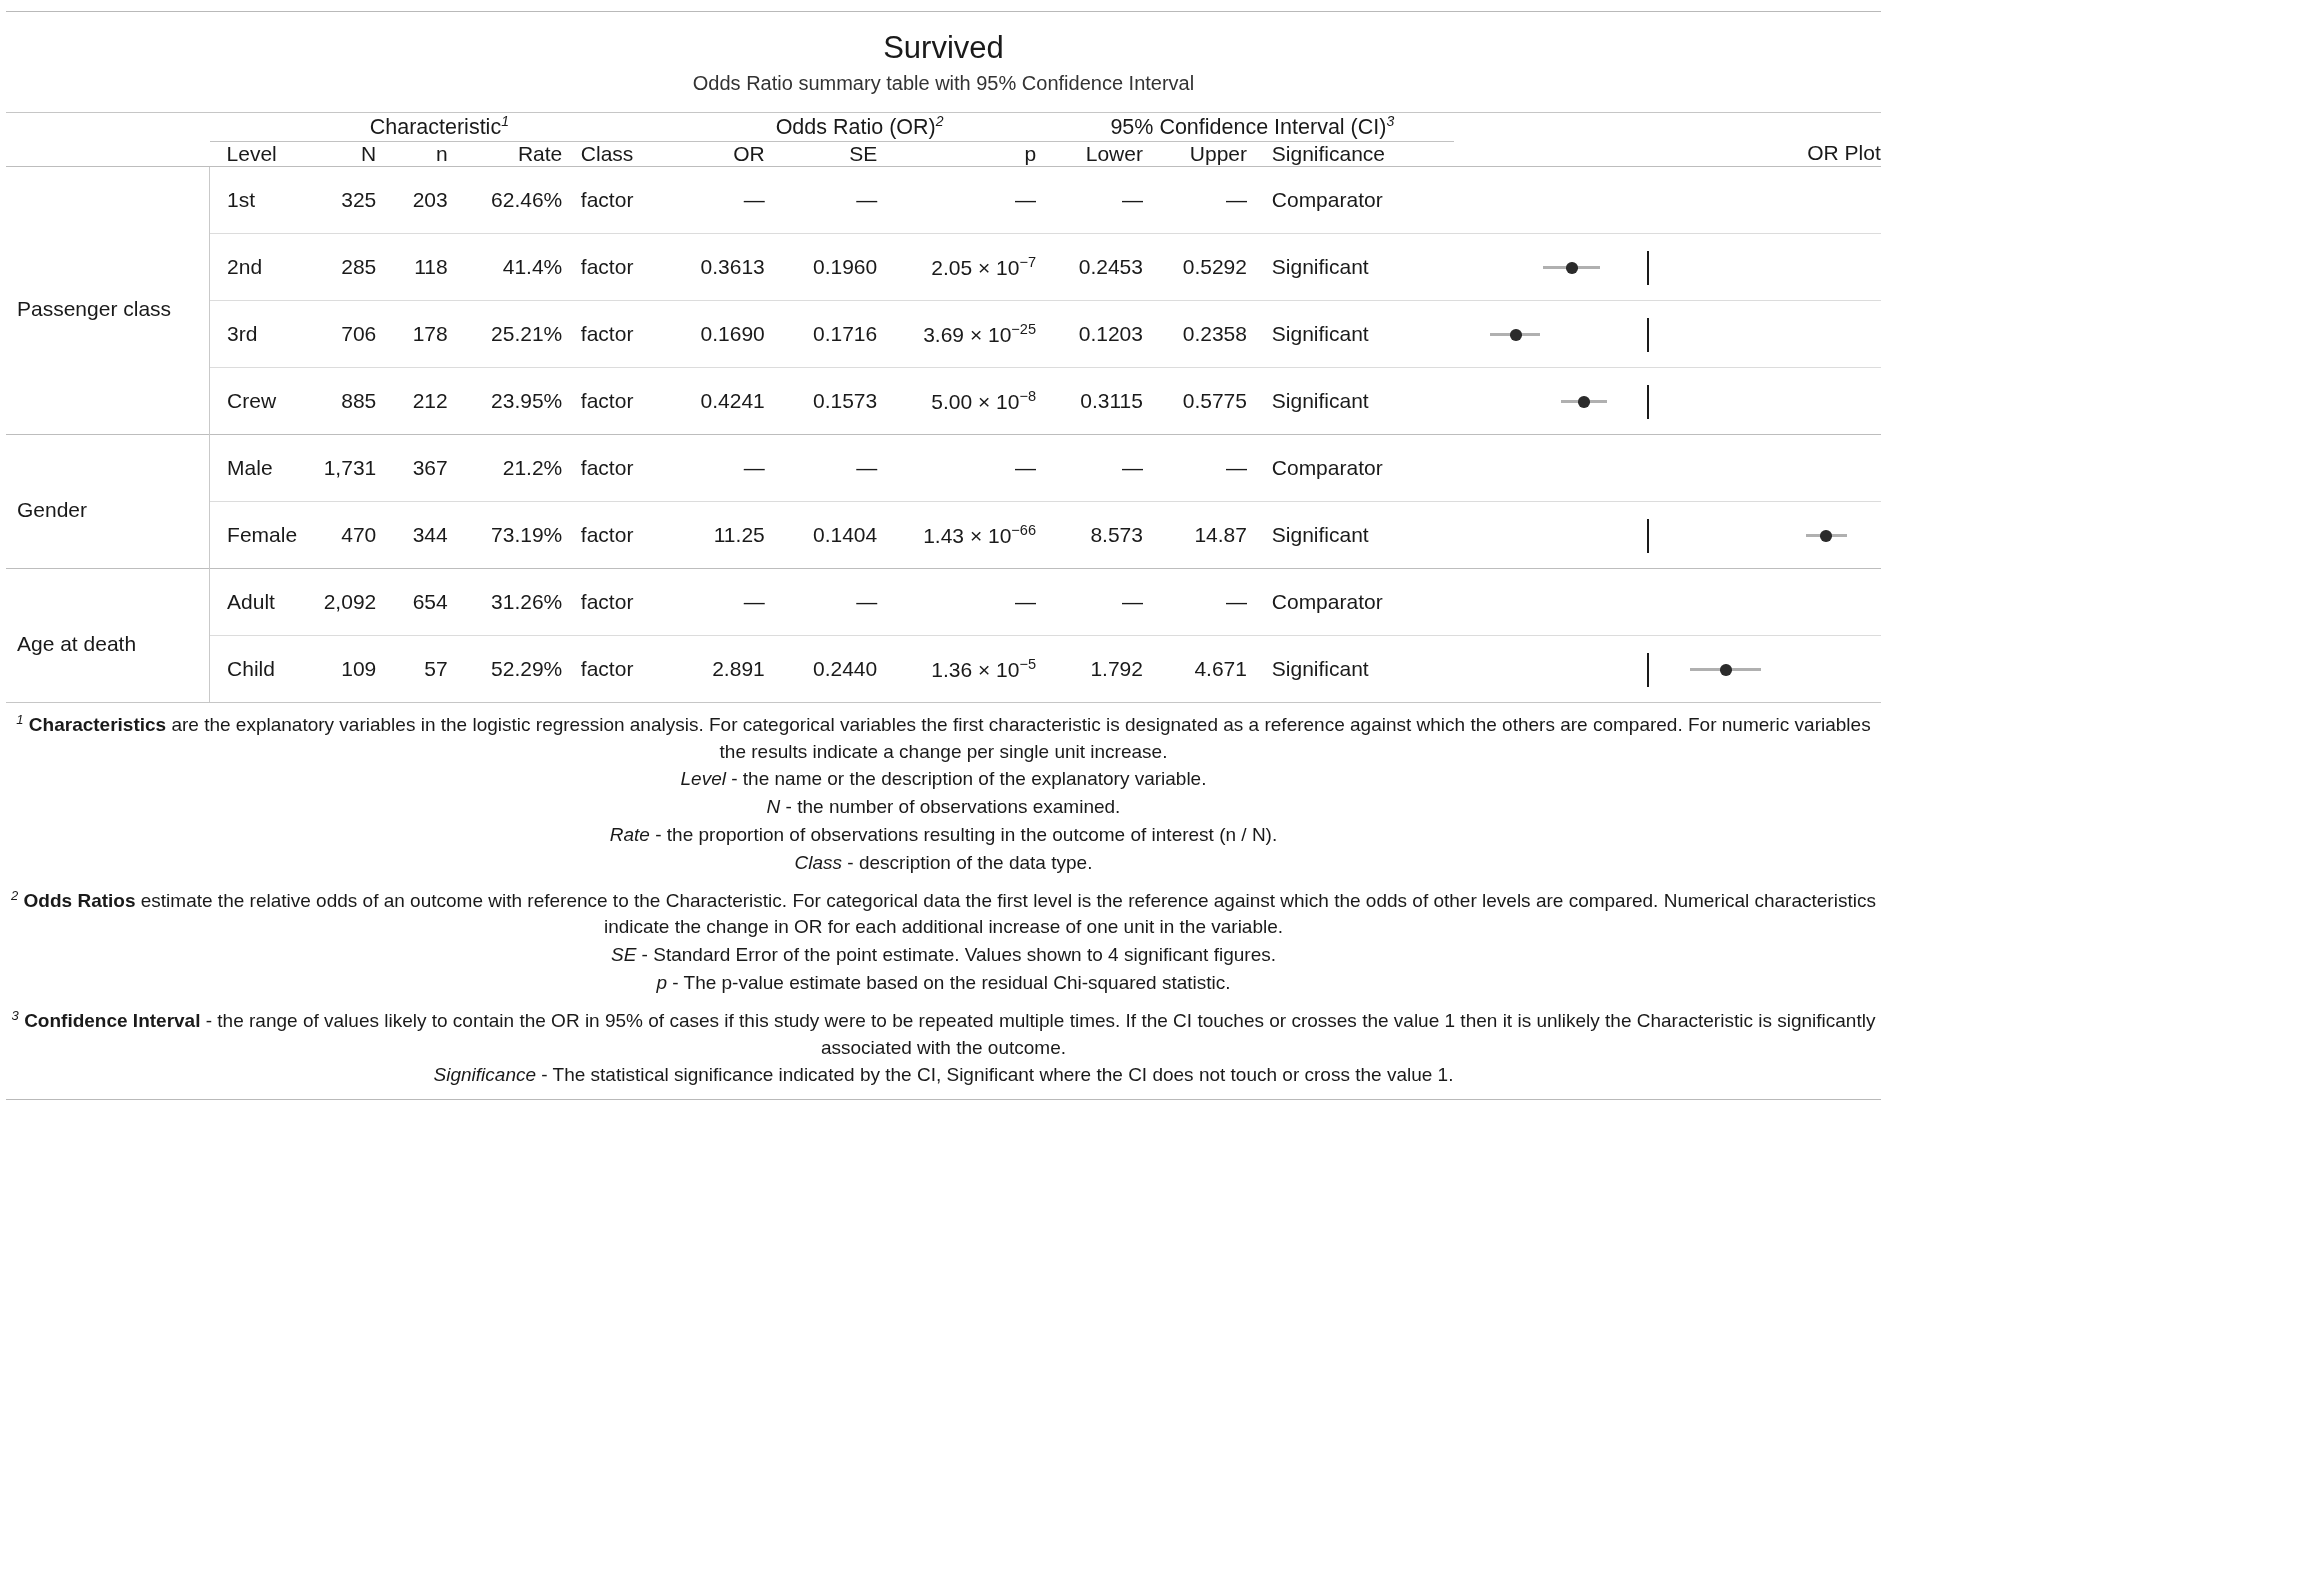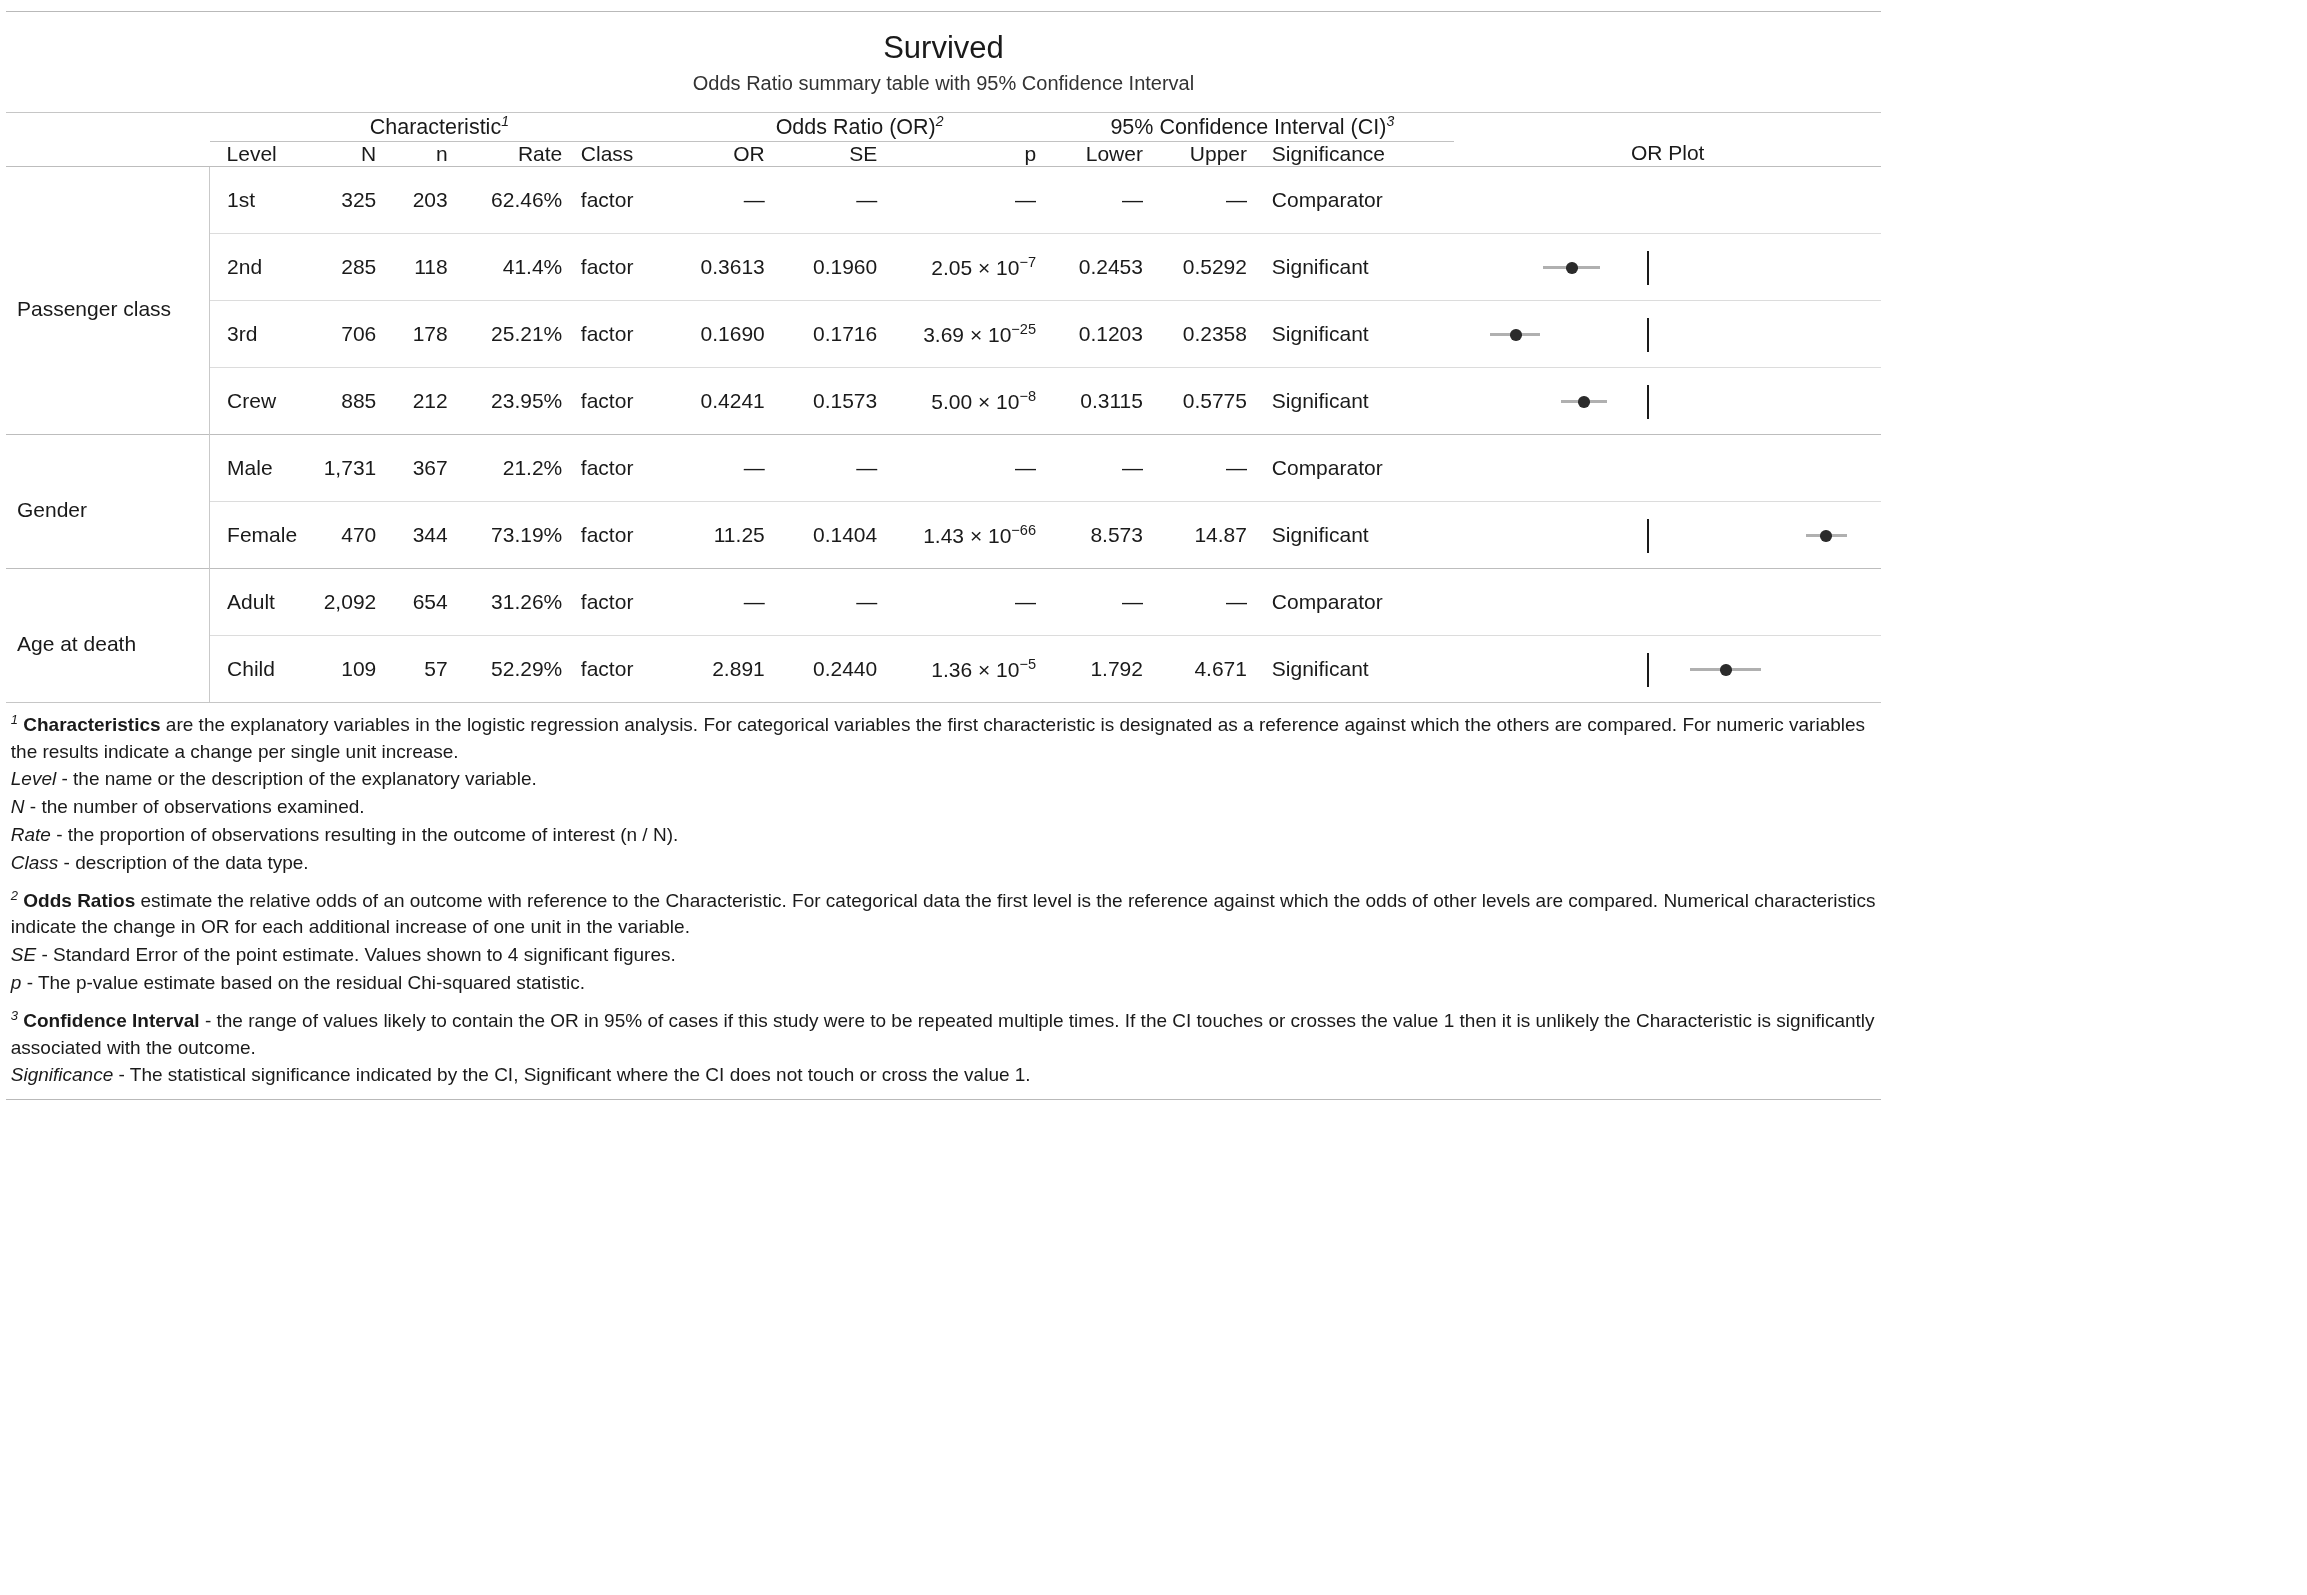--- a/index.html
+++ b/index.html
@@ -134,21 +134,21 @@
     border-radius: 50%;
     background: #2b2b2b;
   }
   .footnotes {
     font-size: 19px;
     line-height: 1.38;
     padding: 7.7px 4.6px 0 4.6px;
     color: #1a1a1a;
   }
   .fn-block { margin-bottom: 9.2px; }
-  .fn-line { padding: 0.8px 0; }
+  .fn-line { padding: 0.8px 0; text-align: center; }
   .fn-marker {
     font-size: 13px;
     vertical-align: super;
     font-style: italic;
   }
   em { font-style: italic; }
   b { font-weight: bold; }
   .rule-bottom { border-top: 1.5px solid #b9b9b9; margin-top: 4.6px; }
 </style>
 </head>
@@ -193,21 +193,21 @@
         <td class="colhead num">N</td>
         <td class="colhead num">n</td>
         <td class="colhead num">Rate</td>
         <td class="colhead cls">Class</td>
         <td class="colhead num">OR</td>
         <td class="colhead num">SE</td>
         <td class="colhead num">p</td>
         <td class="colhead num">Lower</td>
         <td class="colhead num">Upper</td>
         <td class="colhead sig">Significance</td>
-        <td class="colhead" style="text-align:center">OR Plot</td>
+        <td class="colhead" style="text-align:right">OR Plot</td>
       </tr>
     </thead>
     <tbody id="table-body">
         <tr class="data-row">
           <td class="char-col" rowspan="4">Passenger class</td>
           <td class="lev vline">1st</td>
           <td class="num">325</td>
           <td class="num">203</td>
           <td class="num">62.46%</td>
           <td class="cls">factor</td>

